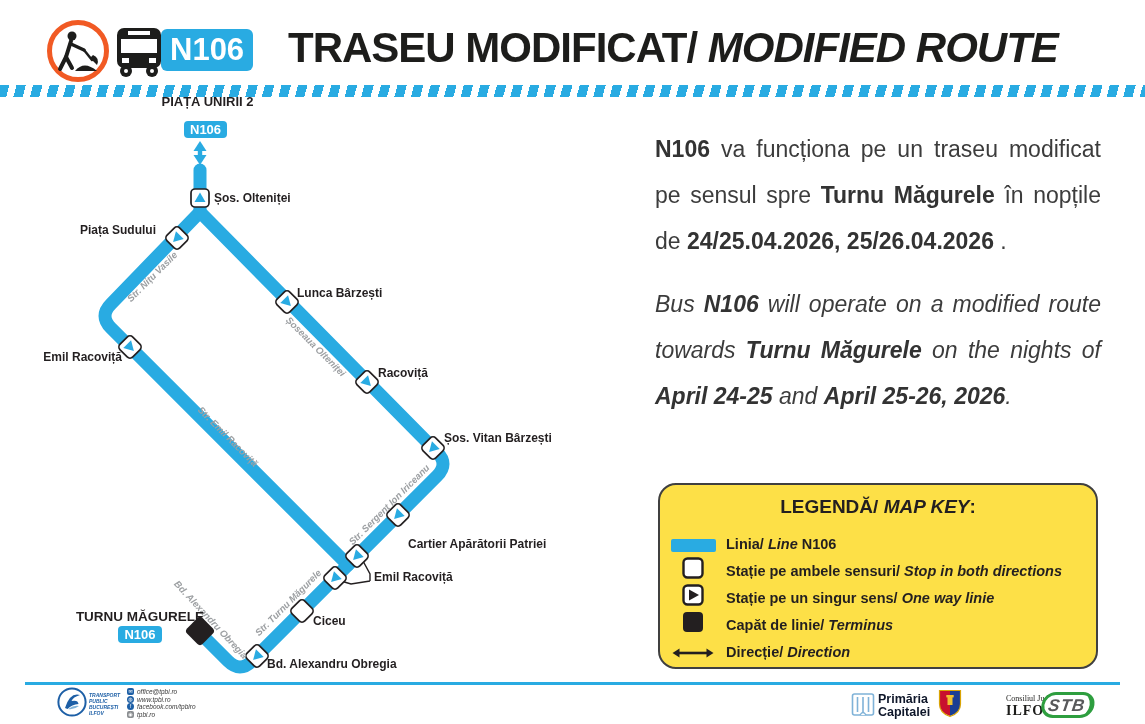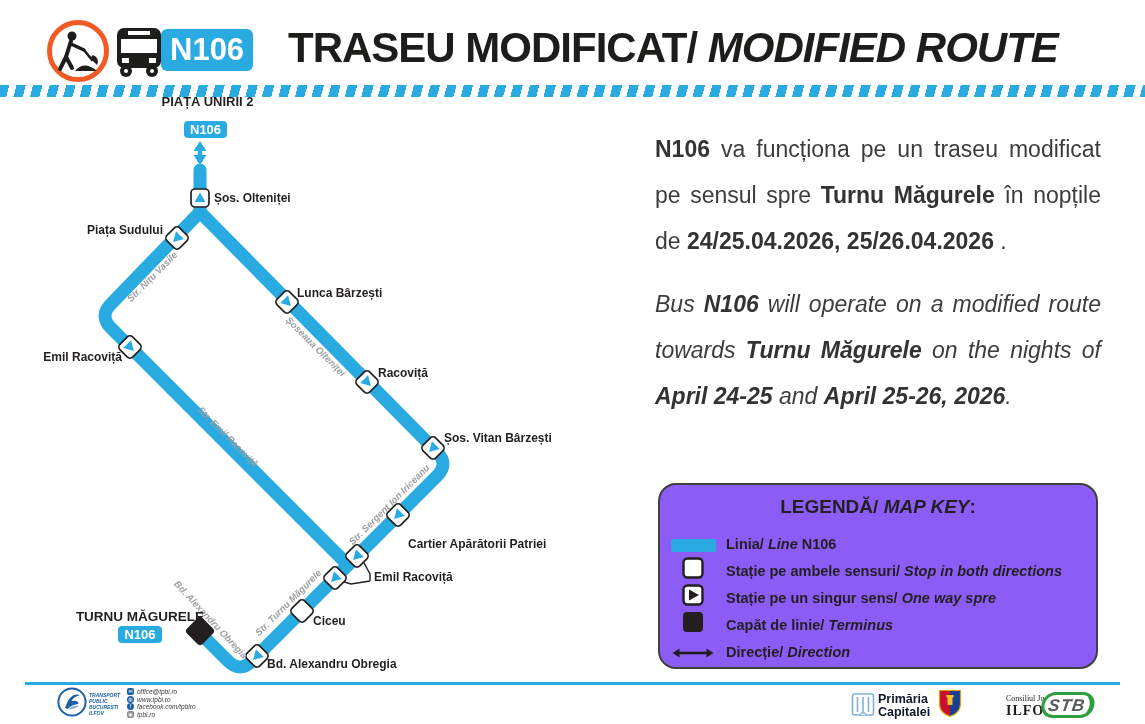--- a/index.html
+++ b/index.html
@@ -20,21 +20,21 @@
   .terminal{position:absolute;font-weight:bold;text-align:center;}
   .terminal .tname{font-size:13px;white-space:nowrap;}
   .terminal .badge{font-size:13px;padding:1px 6px;margin-top:2px;}
   
   .notice{position:absolute;left:655px;width:446px;font-size:23px;line-height:46px;
           text-align:justify;color:#3c3c3c;}
   .notice b{color:#333;}
   .notice.en{font-style:italic;}
   
   .legend{position:absolute;left:658px;top:483px;width:436px;height:182px;border:2.5px solid #404040;
-          border-radius:18px;background:#8b5cf6;}
+          border-radius:18px;background:#fde047;}
   .legend-title{margin-top:11px;text-align:center;font-size:19px;font-weight:bold;}
   .legend-title .it{font-style:italic;}
   .legend-rows{margin-top:7px;}
   .legend-row{display:flex;align-items:flex-end;height:27px;}
   .legend-swatch{width:66px;display:flex;justify-content:center;align-items:center;flex:0 0 66px;}
   .legend-text{font-size:14.5px;font-weight:bold;white-space:nowrap;}
   .legend-text .it{font-style:italic;}
   .sw-line{width:45px;height:13px;background:#29abe2;border-radius:2px;}
   
   .footline{position:absolute;left:25px;top:682px;width:1095px;height:3px;background:#29abe2;}
@@ -152,21 +152,21 @@
         <path class="tri" d="M0,-5.5 L5.5,4 L-5.5,4 Z"></path>
     </g>
   </svg>
 
   <div class="terminal" style="left:130px;top:94px;width:155px;">
     <div class="tname">PIAȚA UNIRII 2</div>
   </div>
   <span class="badge abs" style="left:184px;top:121px;font-size:13px;padding:1px 6px;">N106</span>
 
   <div class="stop-label" style="left:214px;top:191px;">Șos. Olteniței</div>
-  <div class="stop-label" style="left:80px;top:223px;width:90px;text-align:center;">Piața Sudului</div>
+  <div class="stop-label" style="left:80px;top:223px;width:90px;text-align:left;">Piața Sudului</div>
   <div class="stop-label" style="left:32px;top:350px;width:90px;text-align:right;">Emil Racoviță</div>
   <div class="stop-label" style="left:297px;top:286px;">Lunca Bârzești</div>
   <div class="stop-label" style="left:378px;top:366px;">Racoviță</div>
   <div class="stop-label" style="left:444px;top:431px;">Șos. Vitan Bârzești</div>
   <div class="stop-label" style="left:408px;top:517px;margin-top:20px;">Cartier Apărătorii Patriei</div>
   <div class="stop-label" style="left:374px;top:570px;">Emil Racoviță</div>
   <div class="stop-label" style="left:313px;top:614px;">Ciceu</div>
   <div class="stop-label" style="left:267px;top:657px;">Bd. Alexandru Obregia</div>
 
   <div class="street-label" style="left:107px;top:271px;width:90px;transform:rotate(-45deg);">Str. Nițu Vasile</div>
@@ -207,21 +207,21 @@
         </div>
         <div class="legend-text"><span>Stație pe ambele sensuri/</span><span class="it"> Stop in both directions</span></div>
       </div>
       <div class="legend-row">
         <div class="legend-swatch">
           <svg width="22" height="22" viewBox="0 0 22 22">
             <rect x="1.5" y="1.5" width="19" height="19" rx="4" fill="#fff" stroke="#231f20" stroke-width="2.4"></rect>
             <path d="M7 5.5 L17 11 L7 16.5 Z" fill="#231f20"></path>
           </svg>
         </div>
-        <div class="legend-text"><span>Stație pe un singur sens/</span><span class="it"> One way spre</span></div>
+        <div class="legend-text"><span>Stație pe un singur sens/</span><span class="it"> One way linie</span></div>
       </div>
       <div class="legend-row">
         <div class="legend-swatch">
           <svg width="22" height="22" viewBox="0 0 22 22">
             <rect x="1" y="1" width="20" height="20" rx="4" fill="#231f20"></rect>
           </svg>
         </div>
         <div class="legend-text"><span>Capăt de linie/</span><span class="it"> Terminus</span></div>
       </div>
       <div class="legend-row">

